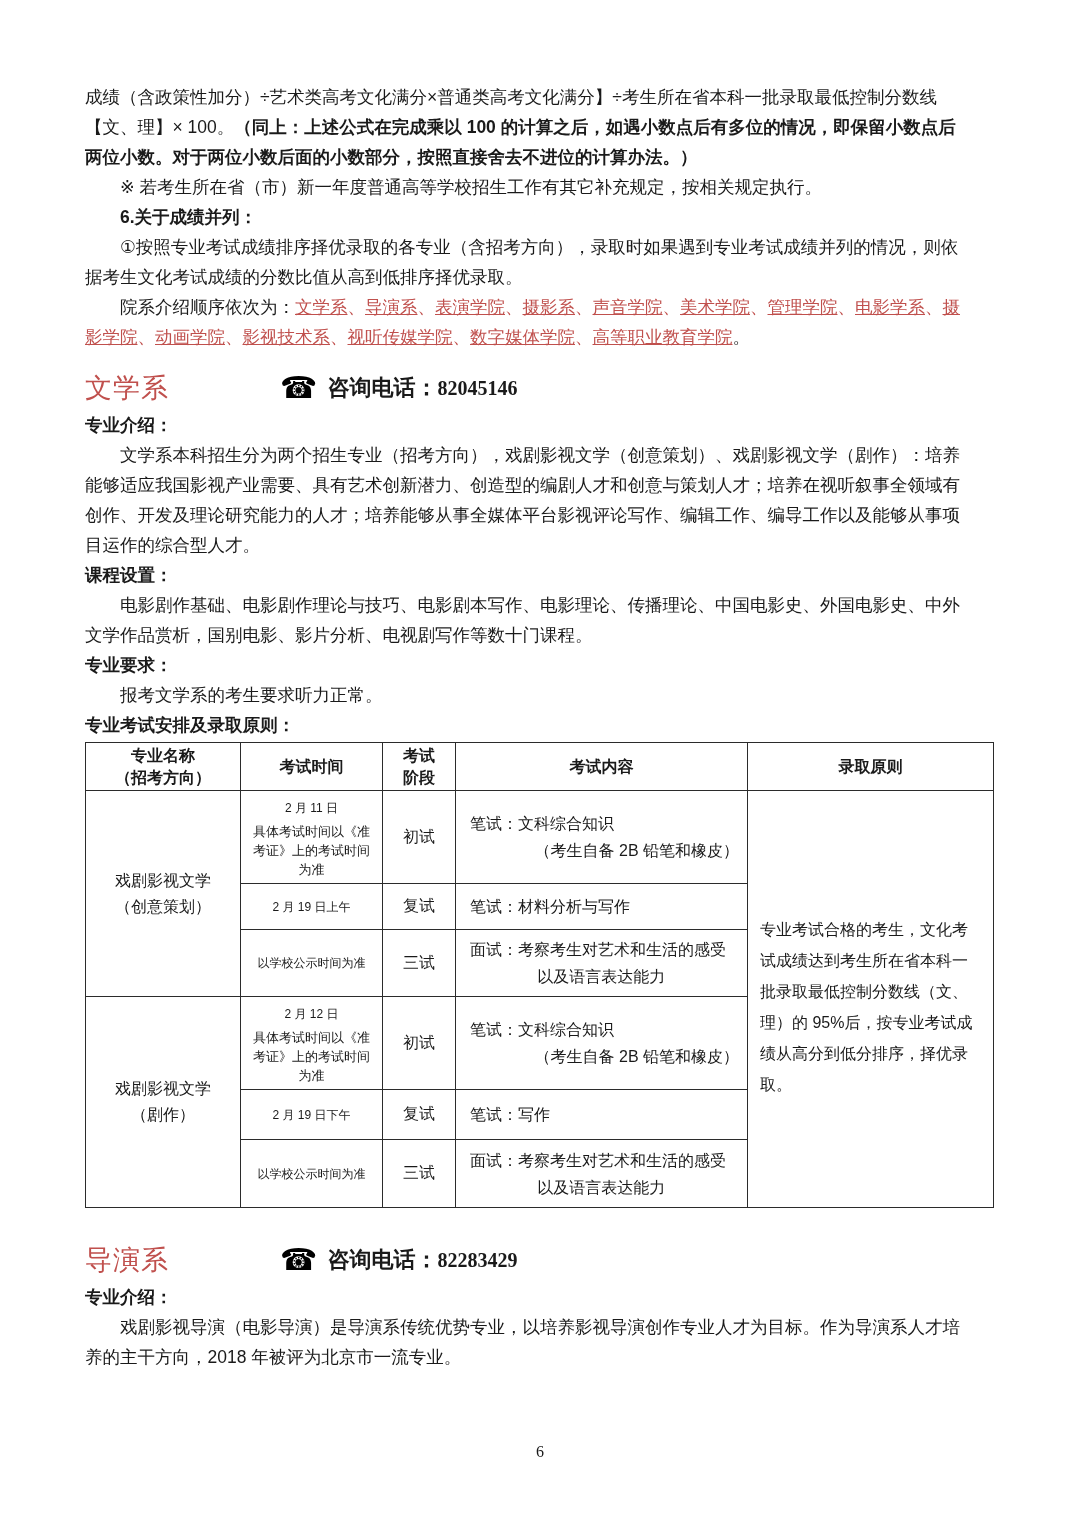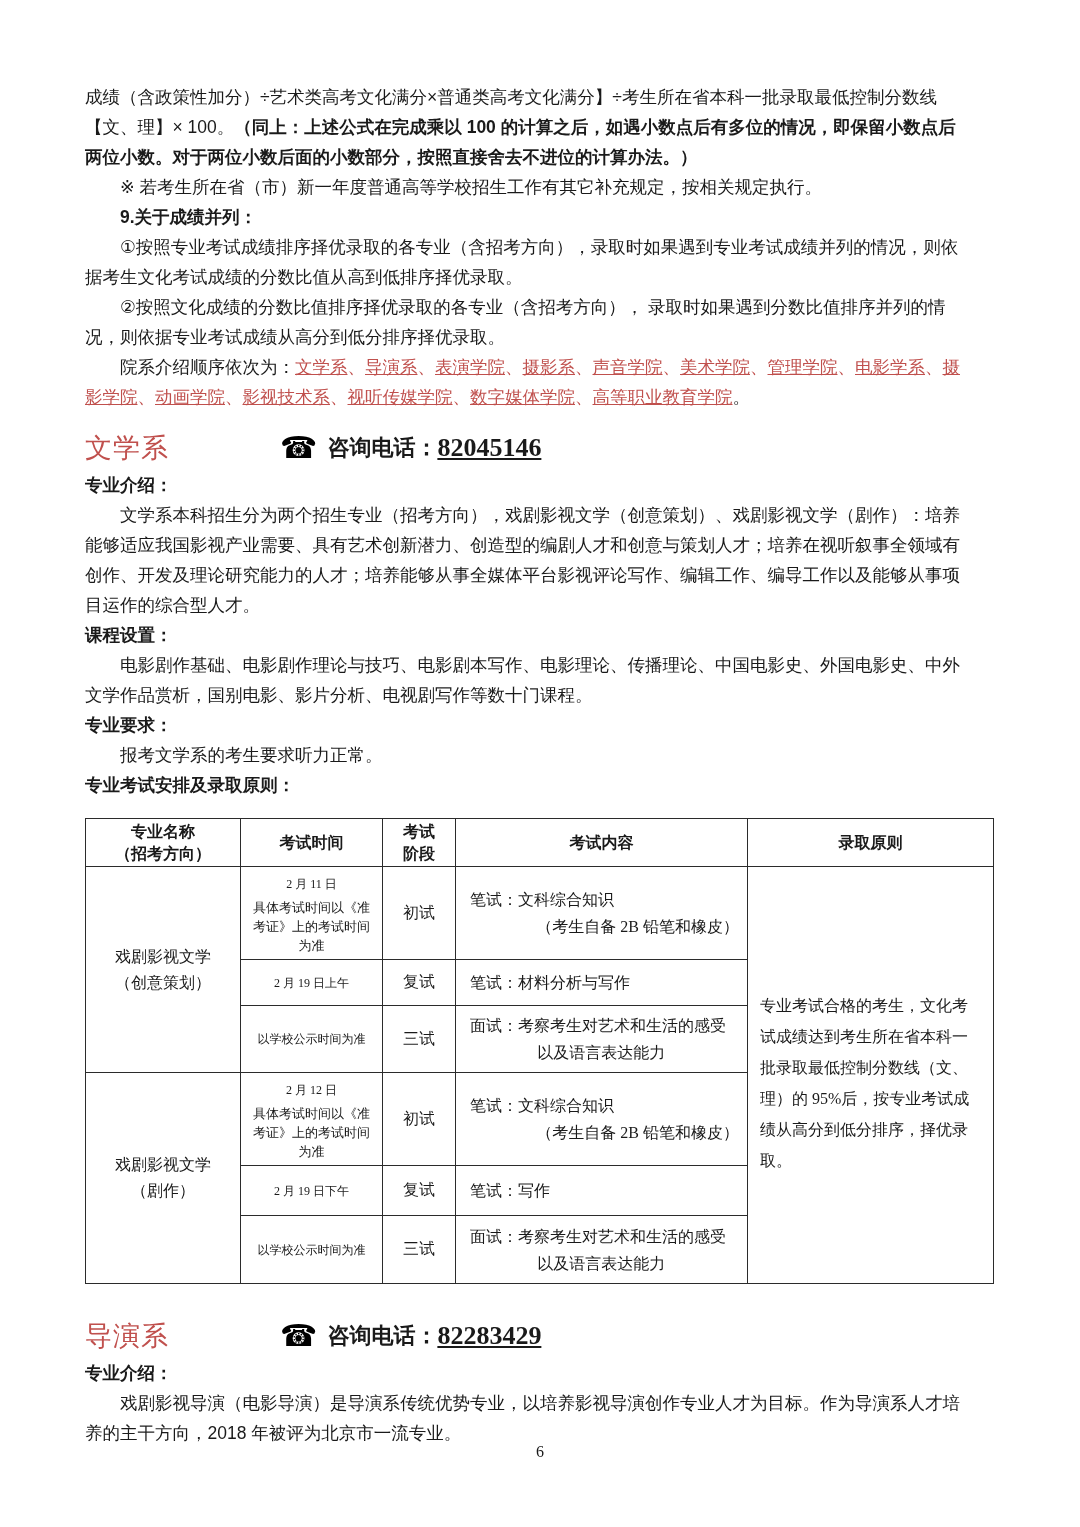--- a/index.html
+++ b/index.html
@@ -49,38 +49,36 @@
     font-size: 30px;
     color: #000;
     margin-right: 10px;
     line-height: 1;
   }
   .phone-label {
     font-size: 22px;
     font-weight: bold;
   }
   .phone-number {
-    font-size: 26px;
+    font-size: 20px;
     font-weight: bold;
     font-family: "Liberation Serif", "DejaVu Serif", serif;
-    text-decoration: underline;
   }
   .sub-heading {
     font-size: 17.5px;
     font-weight: bold;
     line-height: 30px;
   }
 
   
   table.exam-table {
     border-collapse: collapse;
     width: 908px;
-    margin-top: 18px;
+    margin-top: 2px;
     table-layout: fixed;
-    font-family: Liberation Serif, serif;
   }
   table.exam-table th, table.exam-table td {
     border: 1.5px solid #2b2b2b;
     font-size: 16px;
     vertical-align: middle;
   }
   table.exam-table th {
     font-weight: bold;
     text-align: center;
     height: 48px;
@@ -123,25 +121,24 @@
 </style>
 </head>
 <body>
 
 <div class="page">
 
   <p><span>成绩（含政策性加分）÷艺术类高考文化满分×普通类高考文化满分】÷考生所在省本科一批录取最低控制分数线【文、理】× 100。</span><span class="bold">（同上：上述公式在完成乘以 100 的计算之后，如遇小数点后有多位的情况，即保留小数点后两位小数。对于两位小数后面的小数部分，按照直接舍去不进位的计算办法。）</span></p>
 
   <p class="indent">※ 若考生所在省（市）新一年度普通高等学校招生工作有其它补充规定，按相关规定执行。</p>
 
-  <p class="indent bold">9.关于成绩并列：</p>
+  <p class="indent bold">6.关于成绩并列：</p>
 
   <p class="indent">①按照专业考试成绩排序择优录取的各专业（含招考方向），录取时如果遇到专业考试成绩并列的情况，则依据考生文化考试成绩的分数比值从高到低排序择优录取。</p>
 
-  <p class="indent">②按照文化成绩的分数比值排序择优录取的各专业（含招考方向）， 录取时如果遇到分数比值排序并列的情况，则依据专业考试成绩从高分到低分排序择优录取。</p>
 
 
   <p class="indent"><span>院系介绍顺序依次为：</span><span><span class="dept-link">文学系</span><span class="sep red">、</span><span class="dept-link">导演系</span><span class="sep red">、</span><span class="dept-link">表演学院</span><span class="sep red">、</span><span class="dept-link">摄影系</span><span class="sep red">、</span><span class="dept-link">声音学院</span><span class="sep red">、</span><span class="dept-link">美术学院</span><span class="sep red">、</span><span class="dept-link">管理学院</span><span class="sep red">、</span><span class="dept-link">电影学系</span><span class="sep red">、</span><span class="dept-link">摄影学院</span><span class="sep red">、</span><span class="dept-link">动画学院</span><span class="sep red">、</span><span class="dept-link">影视技术系</span><span class="sep red">、</span><span class="dept-link">视听传媒学院</span><span class="sep red">、</span><span class="dept-link">数字媒体学院</span><span class="sep red">、</span><span class="dept-link">高等职业教育学院</span><span class="sep black">。</span></span></p>
 
   <div class="dept-header">
     <div class="dept-title">文学系</div>
     <span class="phone-icon">☎</span>
     <span class="phone-label">咨询电话：</span>
     <span class="phone-number">82045146</span>
   </div>

